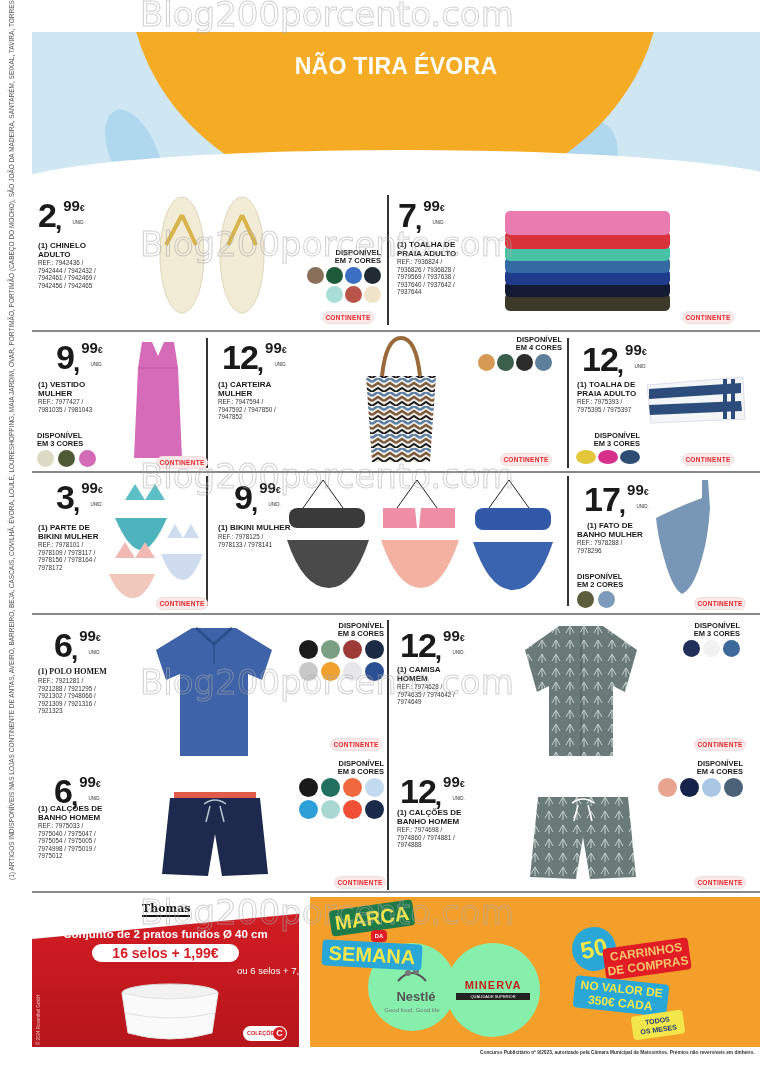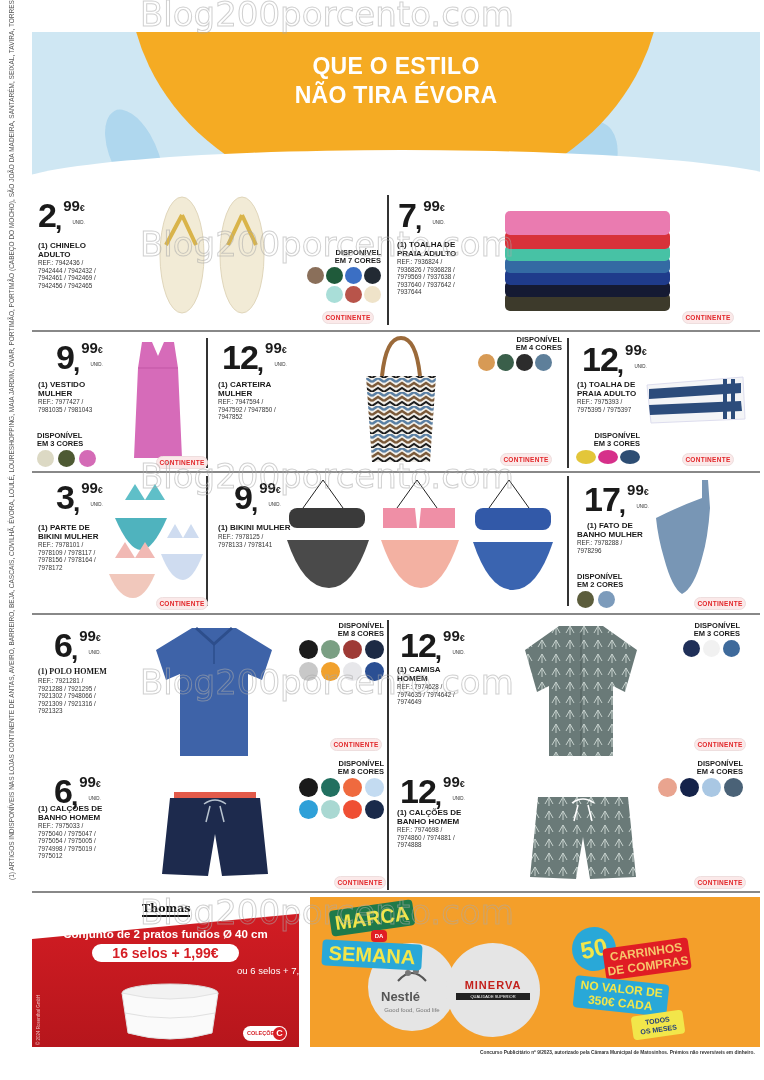--- a/index.html
+++ b/index.html
@@ -53,37 +53,36 @@
     text-align: center; font-weight: 700; font-size: 14px; line-height: 18px; }
   .promo-left .alt { position: absolute; left: 0; top: 68px; width: 283px; text-align: right; color: #fff; font-size: 9.5px; }
   .promo-left .bowl { position: absolute; left: 88px; top: 86px; width: 100px; height: 60px; }
   .promo-left .colecoes { position: absolute; left: 211px; top: 129px; width: 44px; height: 15px; background: #fff; border-radius: 8px;
     color: #d51d24; font-size: 5.5px; font-weight: 700; line-height: 15px; padding-left: 4px; }
   .promo-left .colecoes .c { position: absolute; right: 1px; top: 1px; width: 13px; height: 13px; border-radius: 50%; background: #d51d24; color:#fff; font-size: 9px; line-height: 13px; text-align: center; }
   .promo-left .copyright { position: absolute; left: 4px; top: 148px; transform-origin: left top; transform: rotate(-90deg); font-size: 4.5px; color: rgba(255,255,255,.7); white-space: nowrap; }
 
   .promo-right { position: absolute; left: 310px; top: 897px; width: 450px; height: 150px; background: #f49f2a; overflow: hidden; }
   .tag { position: absolute; font-weight: 700; text-align: center; border-radius: 4px; }
-  .circle-logo { position: absolute; background: #e5e5e5; border-radius: 50%; }
+  .circle-logo { position: absolute; background: #86efac; border-radius: 50%; }
 
   .legal { position: absolute; left: 480px; top: 1050px; font-size: 4.8px; color: #333; font-weight: 700; white-space: nowrap; }
 </style>
 </head>
 <body>
 
 <div class="side-text">
   <span>(1) ARTIGOS INDISPONÍVEIS NAS LOJAS CONTINENTE DE ANTAS, AVEIRO, BARREIRO, BEJA, CASCAIS, COVILHÃ, ÉVORA, LOULÉ, LOURESHOPPING, MAIA JARDIM, OVAR, PORTIMÃO, PORTIMÃO (CABEÇO DO MOCHO), SÃO JOÃO DA MADEIRA, SANTARÉM, SEIXAL, TAVIRA, TORRES NOVAS, VALONGO, VIANA DO CASTELO E VILA REAL</span>
 </div>
 
 <div class="hero">
   <div class="leaf" style="left:78px;top:75px;width:48px;height:95px;transform:rotate(-30deg);"></div>
   <div class="leaf" style="left:510px;top:85px;width:70px;height:110px;transform:rotate(20deg);"></div>
   <div class="sun"></div>
   <div class="title">
-    <div>QUE O ESTILO</div>
     <div>NÃO TIRA ÉVORA</div>
   </div>
   <svg class="wave" viewBox="0 0 44 14">
       <path d="M2 11 Q 8 1 14 9 T 26 9 T 38 9 T 44 6" fill="none" stroke="#fff" stroke-width="2.5" stroke-linecap="round"></path>
     </svg>
   <div class="beach"></div>
 </div>
 
 <div class="watermark" style="left:140px;top:-6px;">Blog200porcento.com</div>
 <div class="watermark" style="left:140px;top:224px;">Blog200porcento.com</div>
@@ -560,21 +559,21 @@
 </div>
 
 <div class="promo-right">
   <div class="circle-logo" style="left:58px;top:46px;width:88px;height:88px;">
     <svg style="position:absolute;left:28px;top:16px;width:32px;height:26px;" viewBox="0 0 32 26">
       <path d="M2 22 Q 16 6 30 22" stroke="#555" stroke-width="2" fill="none"></path>
       <circle cx="12" cy="14" r="3" fill="#777"></circle>
         <circle cx="20" cy="12" r="3" fill="#777"></circle>
       <path d="M8 6 L14 2 M24 6 L18 2" stroke="#555" stroke-width="1.5"></path>
     </svg>
-    <div style="position:absolute;left:13px;top:46px;width:88px;font-size:13px;font-weight:700;color:#555;">Nestlé</div>
+    <div style="position:absolute;left:4px;top:46px;width:88px;text-align:center;font-size:13px;font-weight:700;color:#555;">Nestlé</div>
     <div style="position:absolute;left:0;top:64px;width:88px;text-align:center;font-size:6px;color:#777;">Good food, Good life</div>
   </div>
   <div class="circle-logo" style="left:136px;top:46px;width:94px;height:94px;">
     <div style="position:absolute;left:0;top:36px;width:94px;text-align:center;font-size:11px;font-weight:700;color:#c3211c;letter-spacing:1px;">MINERVA</div>
     <div style="position:absolute;left:10px;top:50px;width:74px;height:7px;background:#222;color:#fff;text-align:center;font-size:4px;line-height:7px;">QUALIDADE SUPERIOR</div>
   </div>
   <div class="tag" style="left:20px;top:8px;width:84px;height:26px;background:#1f7a4a;color:#f2e64a;font-size:20px;line-height:26px;transform:rotate(-8deg);">MARCA</div>
   <div class="tag" style="left:61px;top:33px;width:16px;height:12px;background:#e01d24;color:#fff;font-size:6px;line-height:12px;">DA</div>
   <div class="tag" style="left:12px;top:45px;width:100px;height:26px;background:#29a8d8;color:#f2e64a;font-size:20px;line-height:26px;transform:rotate(3deg);">SEMANA</div>
 

